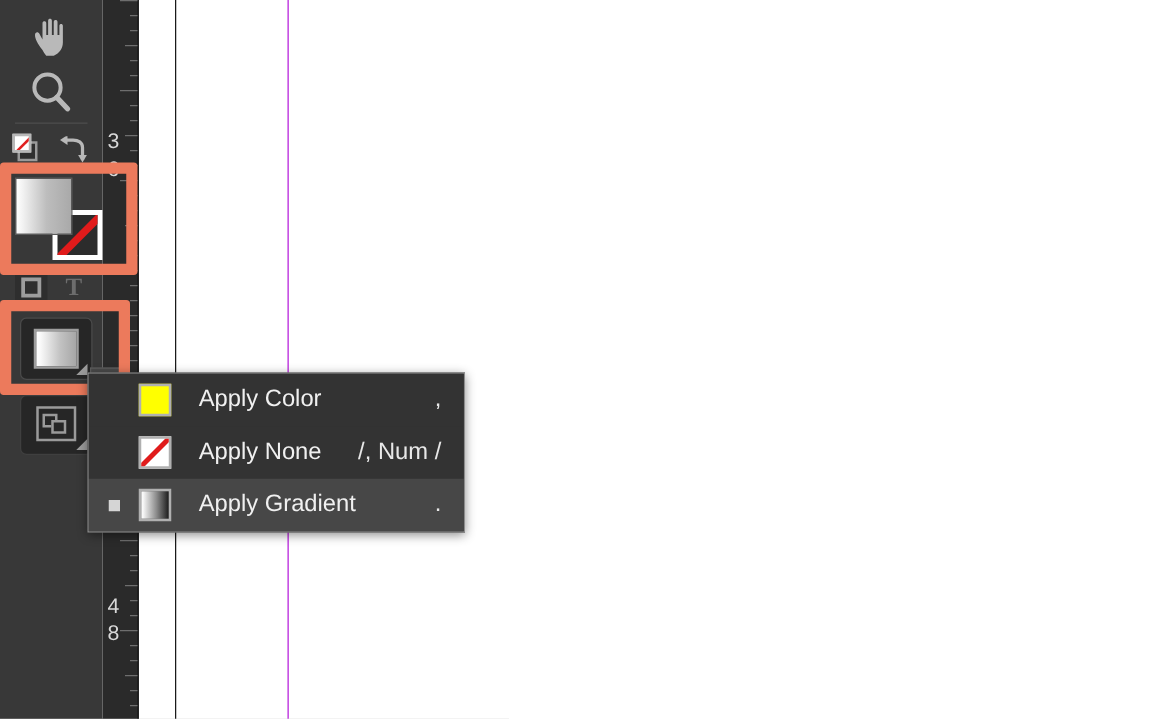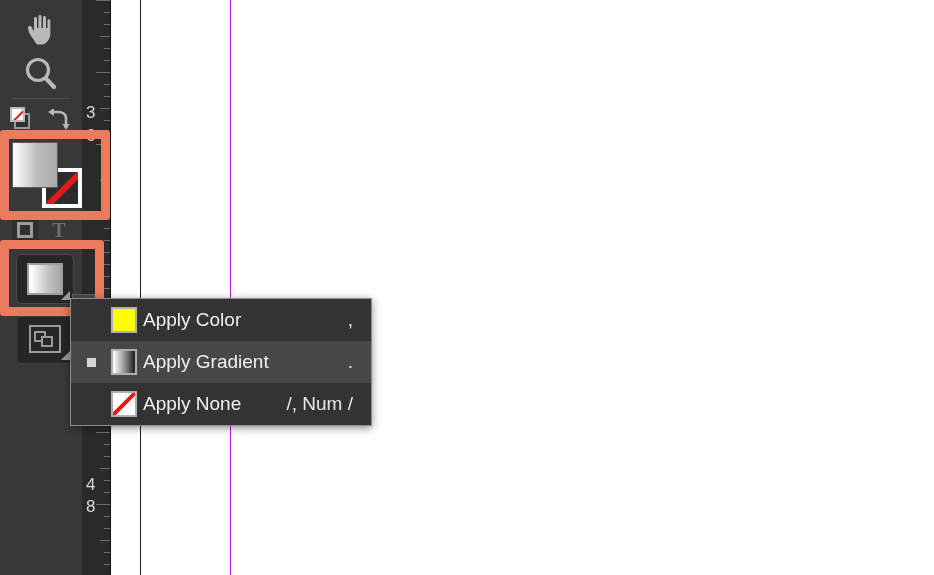--- a/index.html
+++ b/index.html
@@ -326,21 +326,21 @@
   }
   .menu-icon.none-sw { background: #ffffff; }
   .menu-icon.none-sw .slash {
     position: absolute;
     left: -6px; top: 9px;
     width: 34px; height: 4px;
     background: #e01b1b;
     transform: rotate(-45deg);
   }
   .menu-label {
-    margin-left: 6px;
+    margin-left: 22px;
     white-space: nowrap;
   }
   .menu-shortcut {
     margin-left: auto;
     color: #e8e8e8;
     font-size: 19px;
     white-space: nowrap;
     padding-right: 8px;
   }
 </style>
@@ -485,27 +485,27 @@
 <div class="highlight-box" style="left:0px; top:240px; width:104px; height:76px;"></div>
 
 <div id="context-menu">
 
   <div class="menu-item">
     <div class="menu-icon color-sw"></div>
     <div class="menu-label">Apply Color</div>
     <div class="menu-shortcut">,</div>
   </div>
 
+  <div class="menu-item">
+    <div class="menu-icon none-sw">
+      <div class="slash"></div>
+    </div>
+    <div class="menu-label">Apply None</div>
+    <div class="menu-shortcut">/, Num /</div>
+  </div>
+
   <div class="menu-item selected">
     <div class="menu-bullet"></div>
     <div class="menu-icon gradient-sw"></div>
     <div class="menu-label">Apply Gradient</div>
     <div class="menu-shortcut">.</div>
   </div>
-
-  <div class="menu-item">
-    <div class="menu-icon none-sw">
-      <div class="slash"></div>
-    </div>
-    <div class="menu-label">Apply None</div>
-    <div class="menu-shortcut">/, Num /</div>
-  </div>
 </div>
 
 </body></html>

